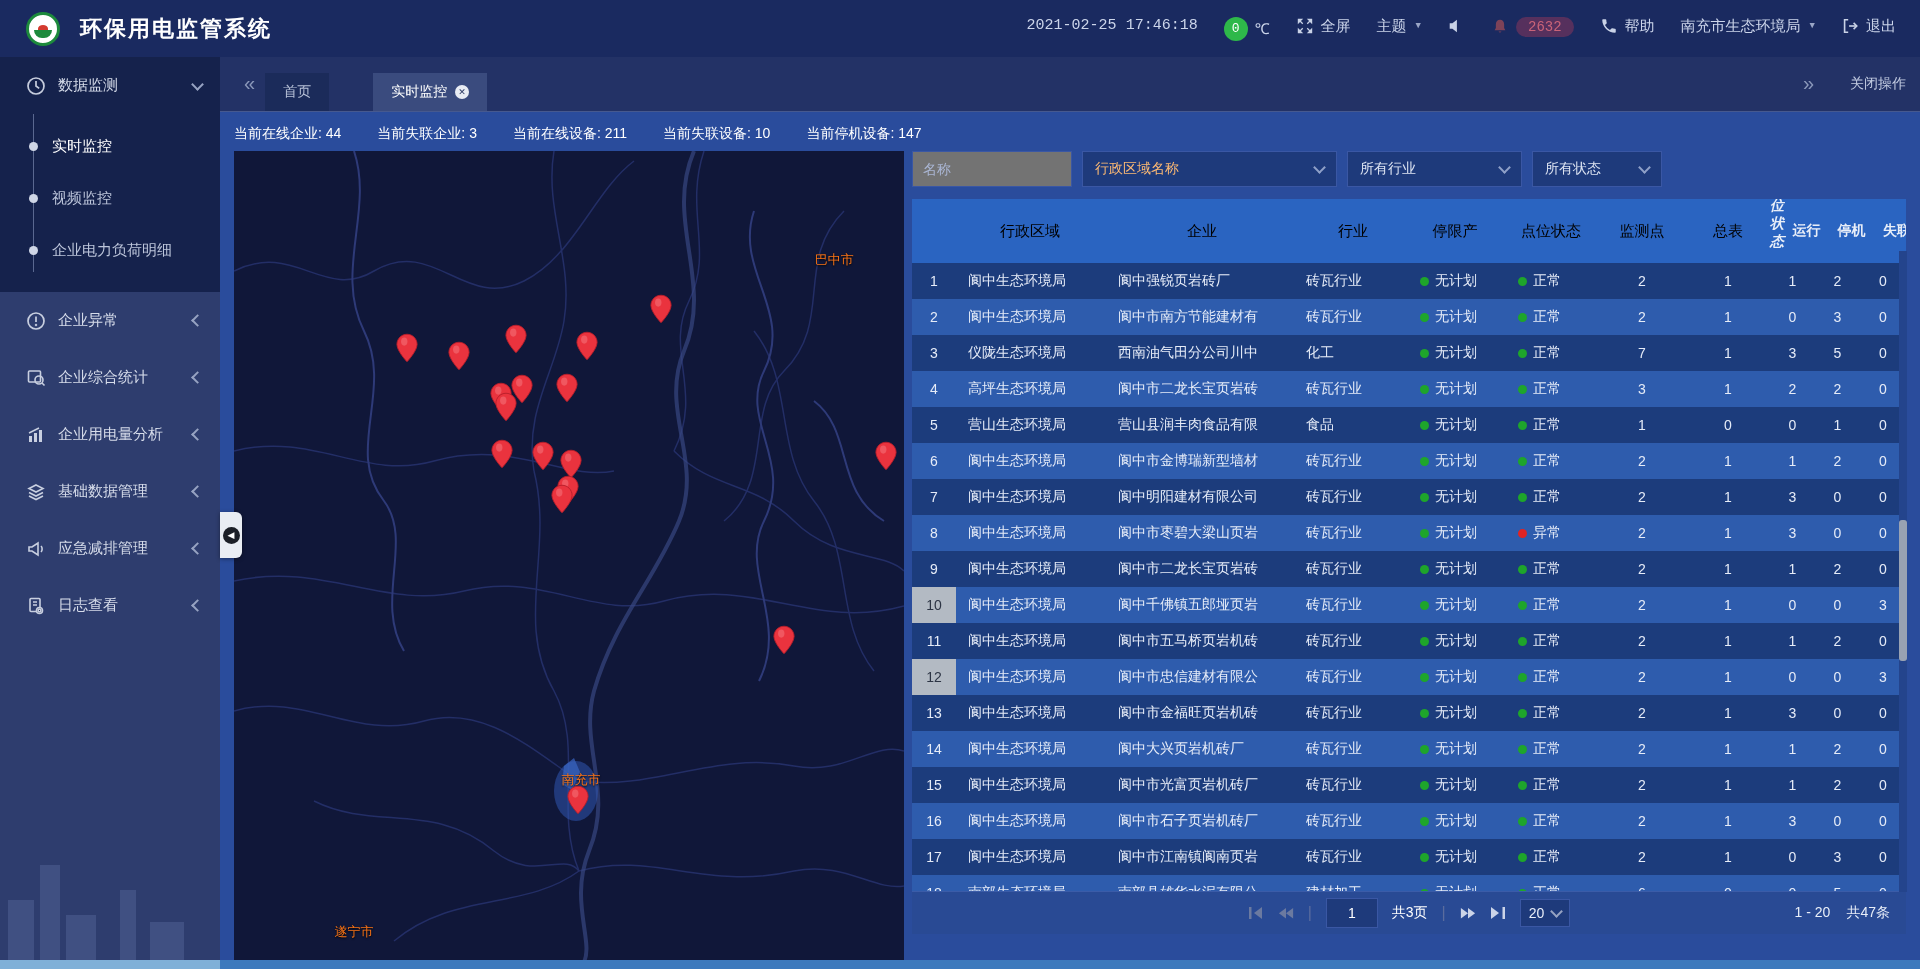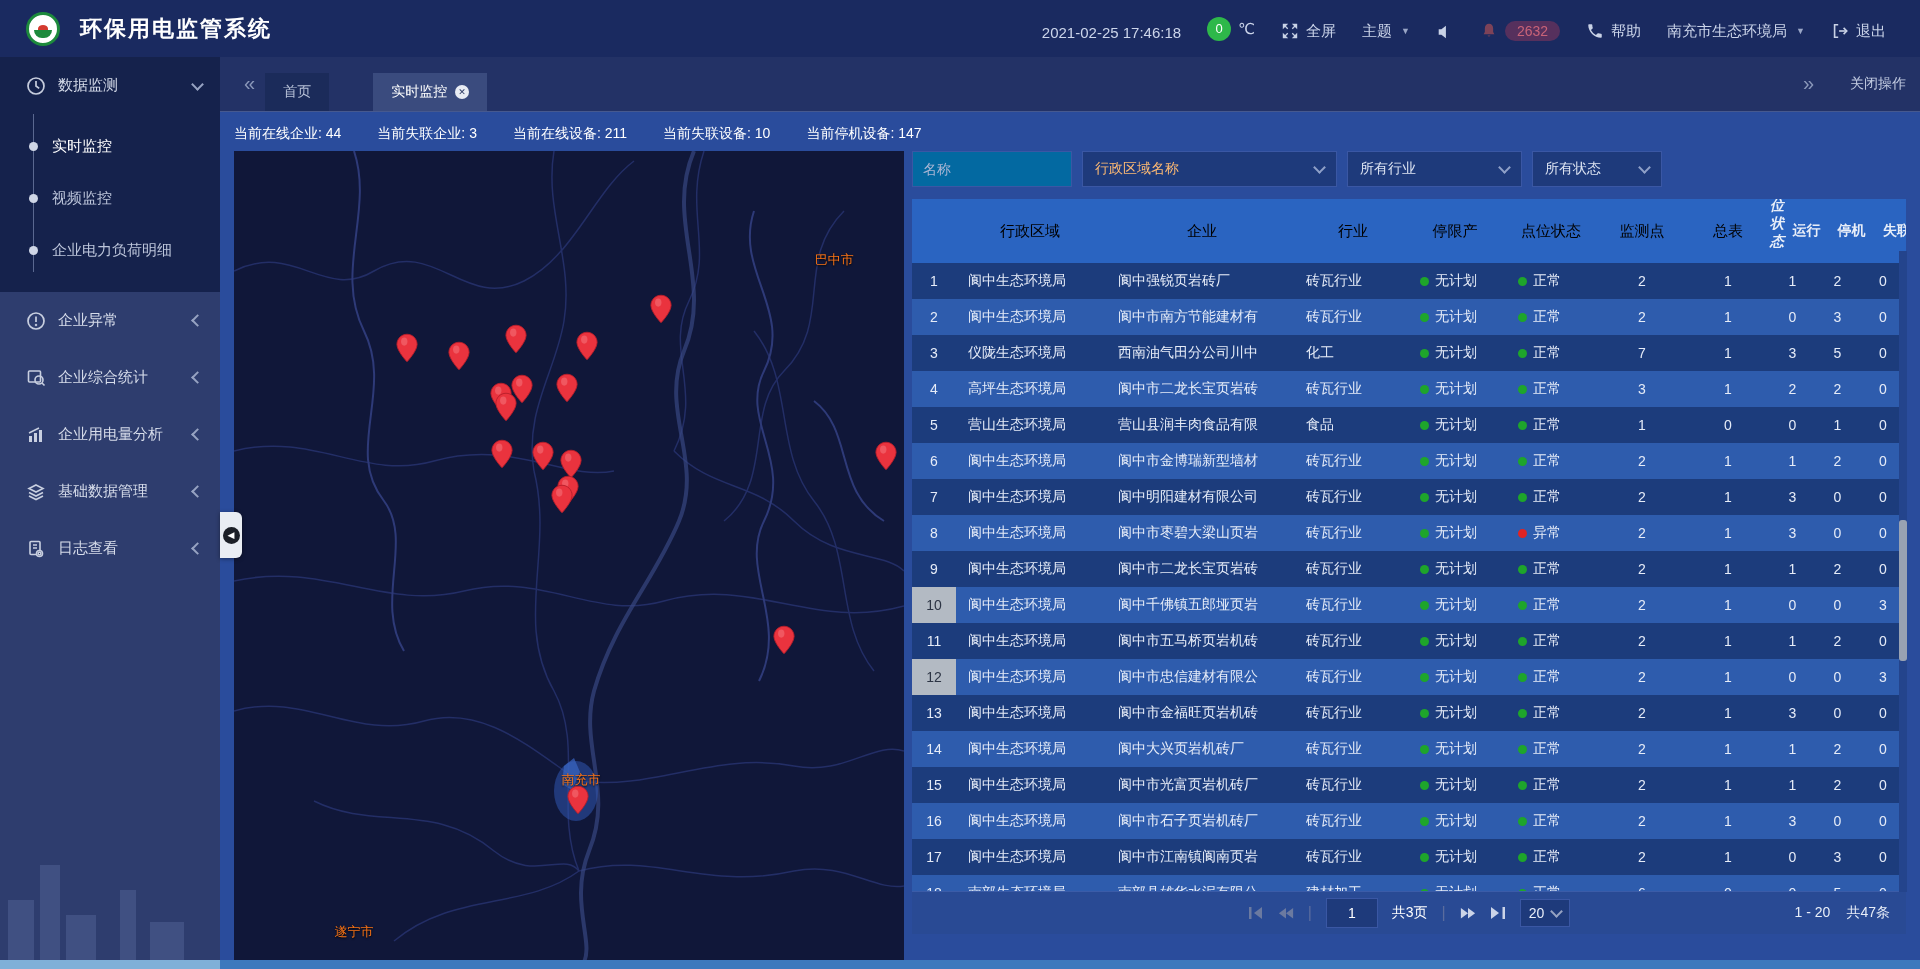--- a/index.html
+++ b/index.html
@@ -7,21 +7,21 @@
     width:1920px;height:969px;position:relative;overflow:hidden;
     background:#2a4c9c;font-family:"Liberation Sans","DejaVu Sans",sans-serif;
     -webkit-font-smoothing:antialiased;color:#fff;
   }
   
   .header{position:absolute;left:0;top:0;width:1920px;height:57px;background:#1a2a60;display:flex;align-items:center;z-index:30;}
   .logo{width:34px;height:34px;margin-left:26px;border-radius:50%;background:#fff;border:3px solid #1d8a3c;box-sizing:border-box;position:relative;flex:0 0 auto;}
   .logo:before{content:"";position:absolute;left:50%;top:38%;width:10px;height:7px;background:#d43a2f;border-radius:50% 50% 10% 10%;transform:translateX(-50%);}
   .logo:after{content:"";position:absolute;left:50%;bottom:5px;width:18px;height:8px;background:#1d8a3c;border-radius:0 0 9px 9px;transform:translateX(-50%);}
   .app-title{font-size:22px;font-weight:bold;letter-spacing:2px;margin-left:20px;color:#fff;}
-  .header-right{margin-left:auto;display:flex;align-items:flex-end;gap:26px;margin-right:34px;font-size:15px;color:#ccd5ea;}
+  .header-right{margin-left:auto;display:flex;align-items:flex-start;gap:26px;margin-right:24px;font-size:15px;color:#ccd5ea;font-family:Liberation Mono, monospace;}
   .hr-item{display:flex;align-items:center;gap:7px;white-space:nowrap;cursor:default;}
   .temp-circle{width:24px;height:24px;border-radius:50%;background:#2eb84a;color:#fff;font-size:13px;display:flex;align-items:center;justify-content:center;}
   .caret{font-size:9px;color:#9aa6c6;margin-left:2px;}
   .badge-pill{background:rgba(160,55,90,.45);color:#c96378;border-radius:11px;padding:2px 12px;font-size:14px;}
   .hicon{width:18px;height:18px;display:inline-block;}
   
   .sidebar{position:absolute;left:0;top:57px;width:220px;height:903px;background:#2e3d6e;z-index:20;overflow:hidden;}
   .menu-group.expanded{background:#15224c;padding-bottom:6px;}
   .menu-row{height:57px;display:flex;align-items:center;padding:0 18px 0 26px;font-size:15px;color:#d6dcea;cursor:pointer;}
   .menu-row .micon{width:20px;height:20px;margin-right:12px;flex:0 0 auto;opacity:.92;}
@@ -52,21 +52,21 @@
   .content{position:absolute;left:0;top:56px;right:0;bottom:0;background:#2a4c9c;padding:6px 14px 0 14px;box-sizing:border-box;}
   .stats-bar{height:30px;display:flex;align-items:center;gap:36px;font-size:14px;color:#ffffff;}
   .body-row{display:flex;gap:8px;height:811px;margin-top:2px;}
   
   .map-panel{position:relative;width:670px;height:811px;background:#101739;overflow:hidden;flex:0 0 auto;}
   .map-label{position:absolute;transform:translate(-50%,-50%);font-size:13px;color:#f97316;text-shadow:0 1px 2px #000;white-space:nowrap;}
   .map-marker{position:absolute;transform:translate(-50%,-100%);width:22px;height:30px;}
   
   .right-panel{flex:1;display:flex;flex-direction:column;position:relative;}
   .filter-row{display:flex;gap:10px;height:36px;flex:0 0 auto;}
-  .f-input{width:160px;background:#0369a1;border:1px solid #3a57a4;color:#c8d2e8;font-size:14px;padding:0 10px;box-sizing:border-box;outline:none;font-family:inherit;}
+  .f-input{width:160px;background:#737373;border:1px solid #3a57a4;color:#c8d2e8;font-size:14px;padding:0 10px;box-sizing:border-box;outline:none;font-family:inherit;}
   .f-input::placeholder{color:#aab6d4;}
   .f-select{background:#1e3a7b;border:1px solid #3a57a4;color:#dde4f2;font-size:14px;display:flex;align-items:center;justify-content:space-between;padding:0 12px;box-sizing:border-box;cursor:pointer;}
   .f-select .chev{border-color:#8fa0c8;margin-top:-3px;}
   .w-region{width:255px;color:#fdba74;}
   .w-industry{width:175px;}
   .w-status{width:130px;}
   
   .table-wrap{margin-top:12px;flex:1;overflow:hidden;display:flex;flex-direction:column;}
   .tgrid{display:grid;grid-template-columns:44px 148px 1fr 106px 98px 94px 88px 84px 45px 45px 46px;}
   .thead{background:#2a64c1;height:64px;flex:0 0 auto;position:relative;}
@@ -232,20 +232,32 @@
       <div class="menu-group">
         <div class="menu-row">
           <span class="micon"><svg viewBox="0 0 20 20" width="20" height="20">
               <g fill="none" stroke="#d6dcea" stroke-width="1.6">
                 <path d="M10 3 17 6.5 10 10 3 6.5z"></path>
                 <path d="M3 10.5 10 14l7-3.5"></path>
                 <path d="M3 14 10 17.5 17 14"></path>
               </g>
             </svg></span>
           <span class="mlabel">基础数据管理</span>
+          <span class="chev left"></span>
+        </div>
+      </div>
+      <div class="menu-group">
+        <div class="menu-row">
+          <span class="micon"><svg viewBox="0 0 20 20" width="20" height="20">
+              <g fill="none" stroke="#d6dcea" stroke-width="1.6">
+                <path d="M3 8v4h3l6 4V4L6 8z"></path>
+                <path d="M15 7c1.5 1.5 1.5 4.5 0 6"></path>
+              </g>
+            </svg></span>
+          <span class="mlabel">应急减排管理</span>
           <span class="chev left"></span>
         </div>
       </div>
       <div class="menu-group">
         <div class="menu-row">
           <span class="micon"><svg viewBox="0 0 20 20" width="20" height="20">
               <g fill="none" stroke="#d6dcea" stroke-width="1.6">
                 <rect x="4" y="2.5" width="10" height="13" rx="1"></rect>
                 <path d="M7 6h4M7 9h4"></path>
                 <circle cx="13.5" cy="14.5" r="3" fill="#15224c"></circle>

